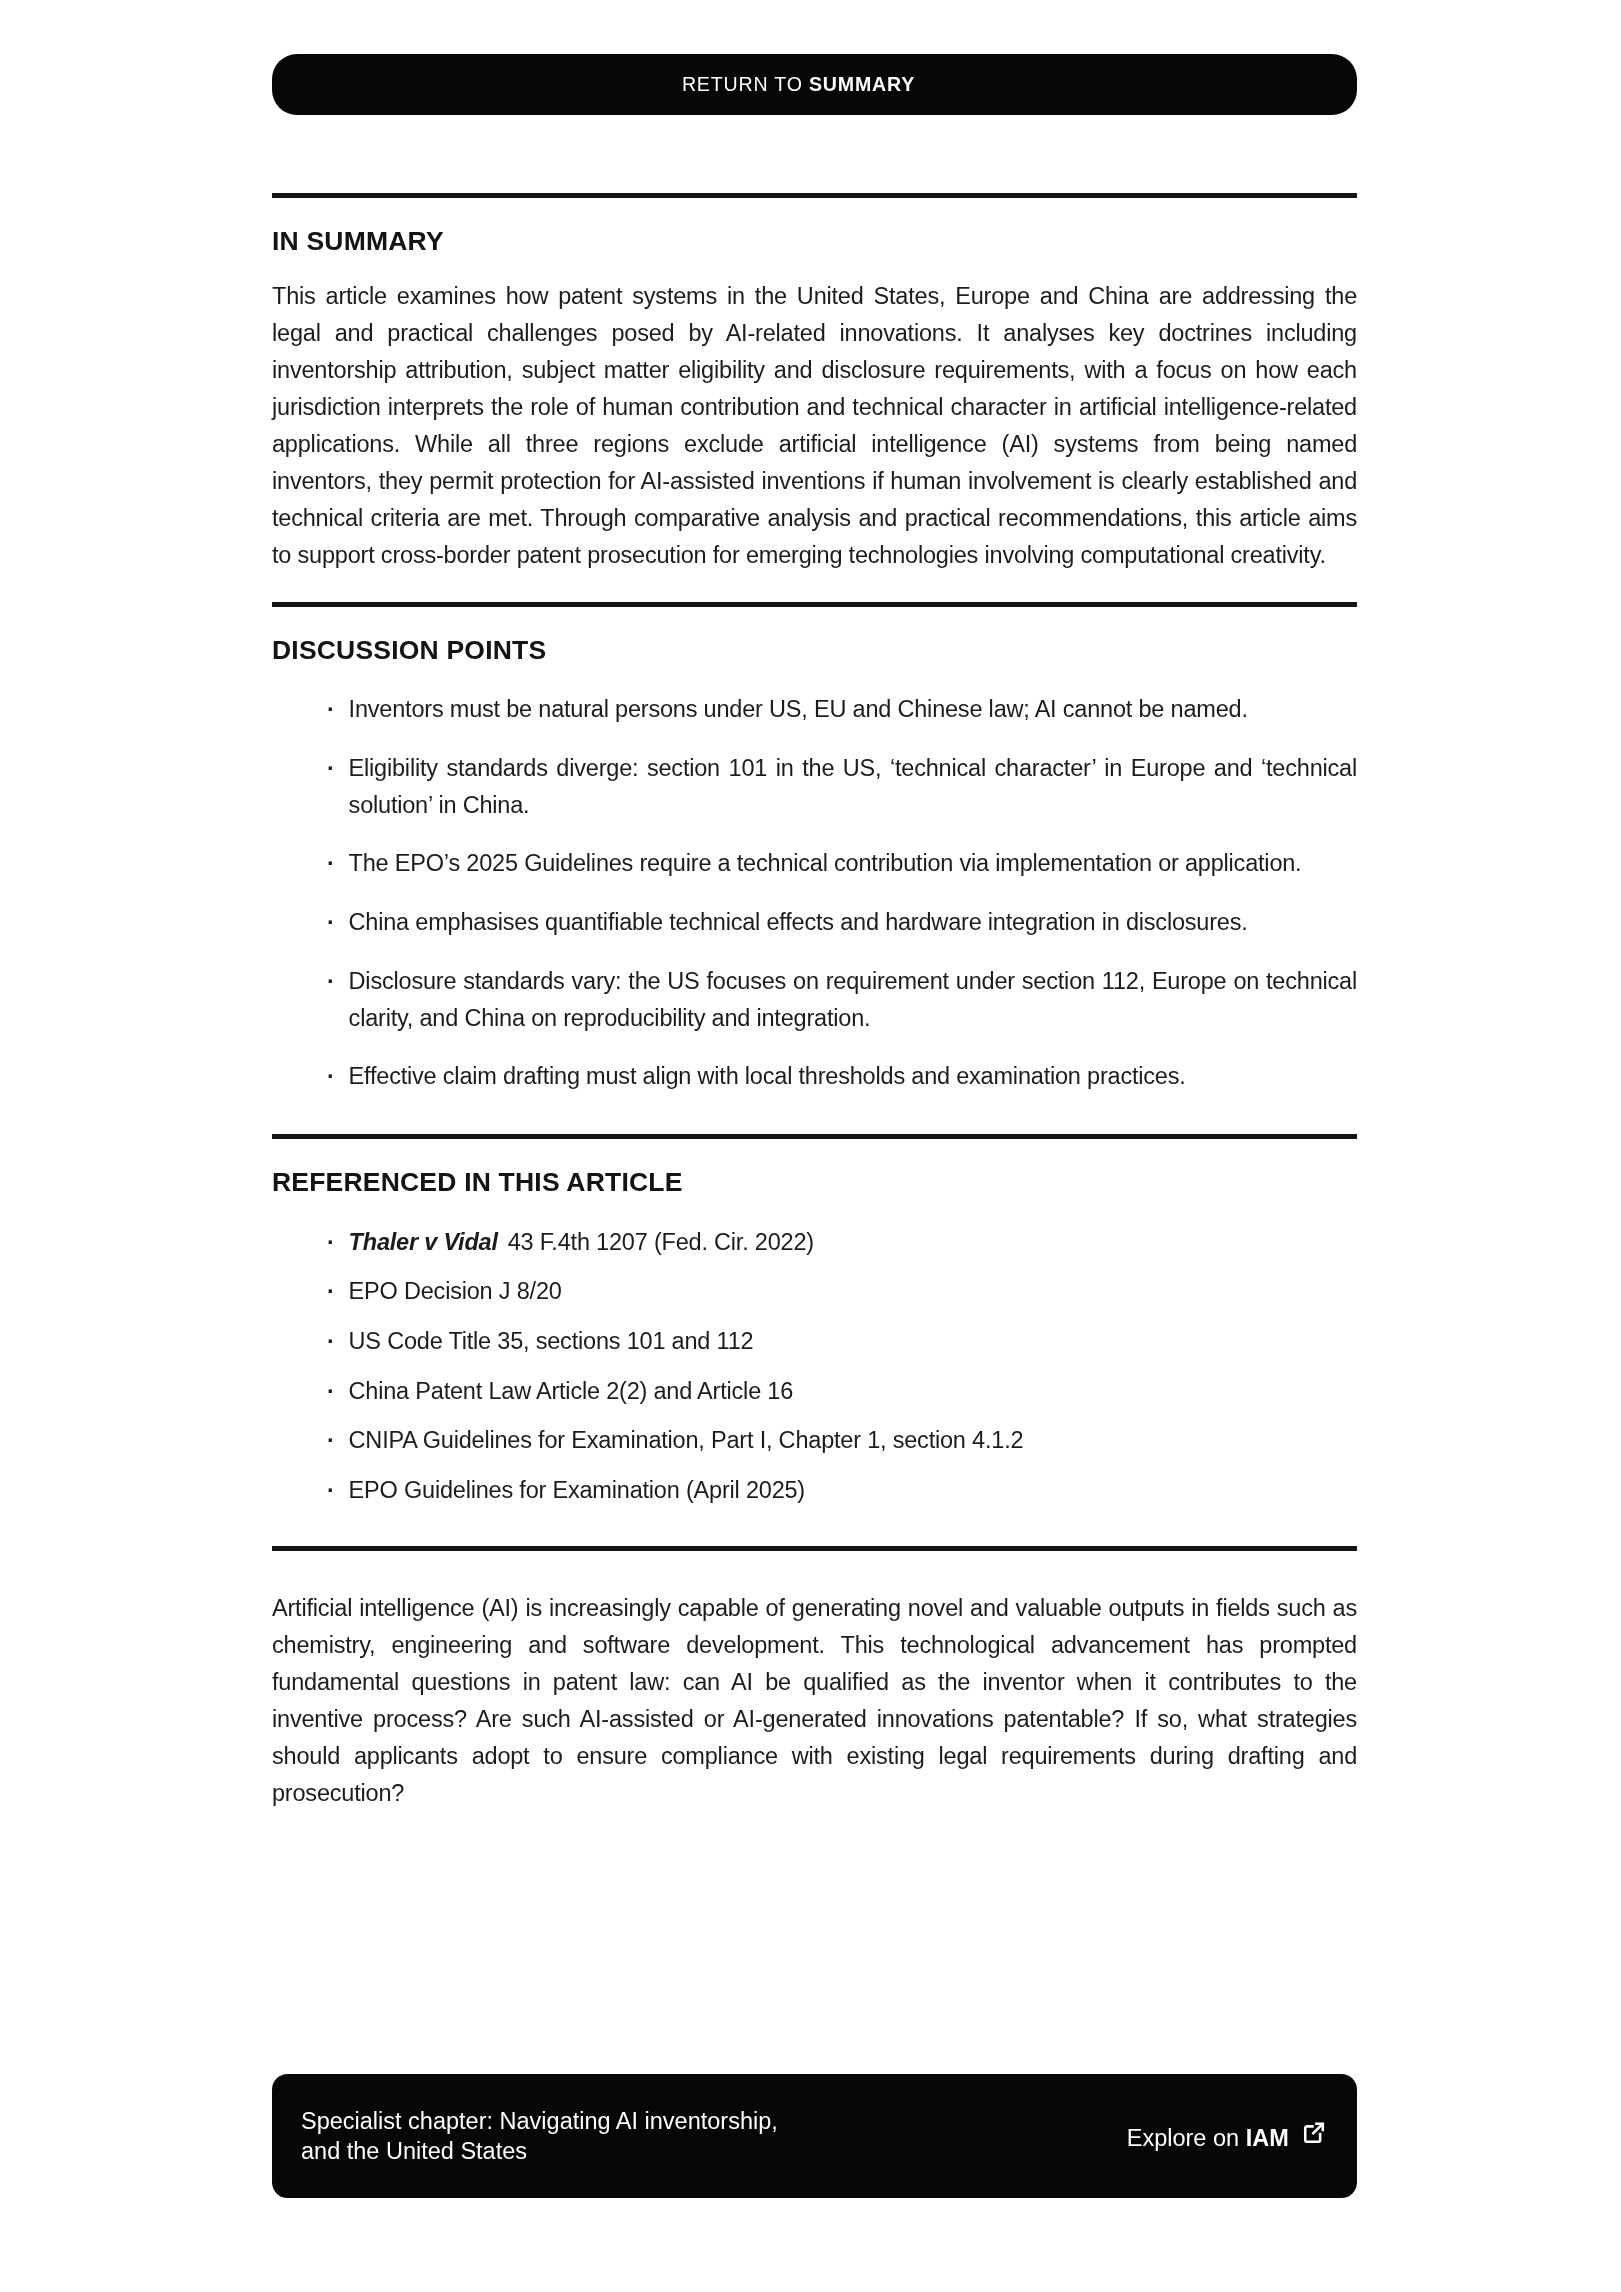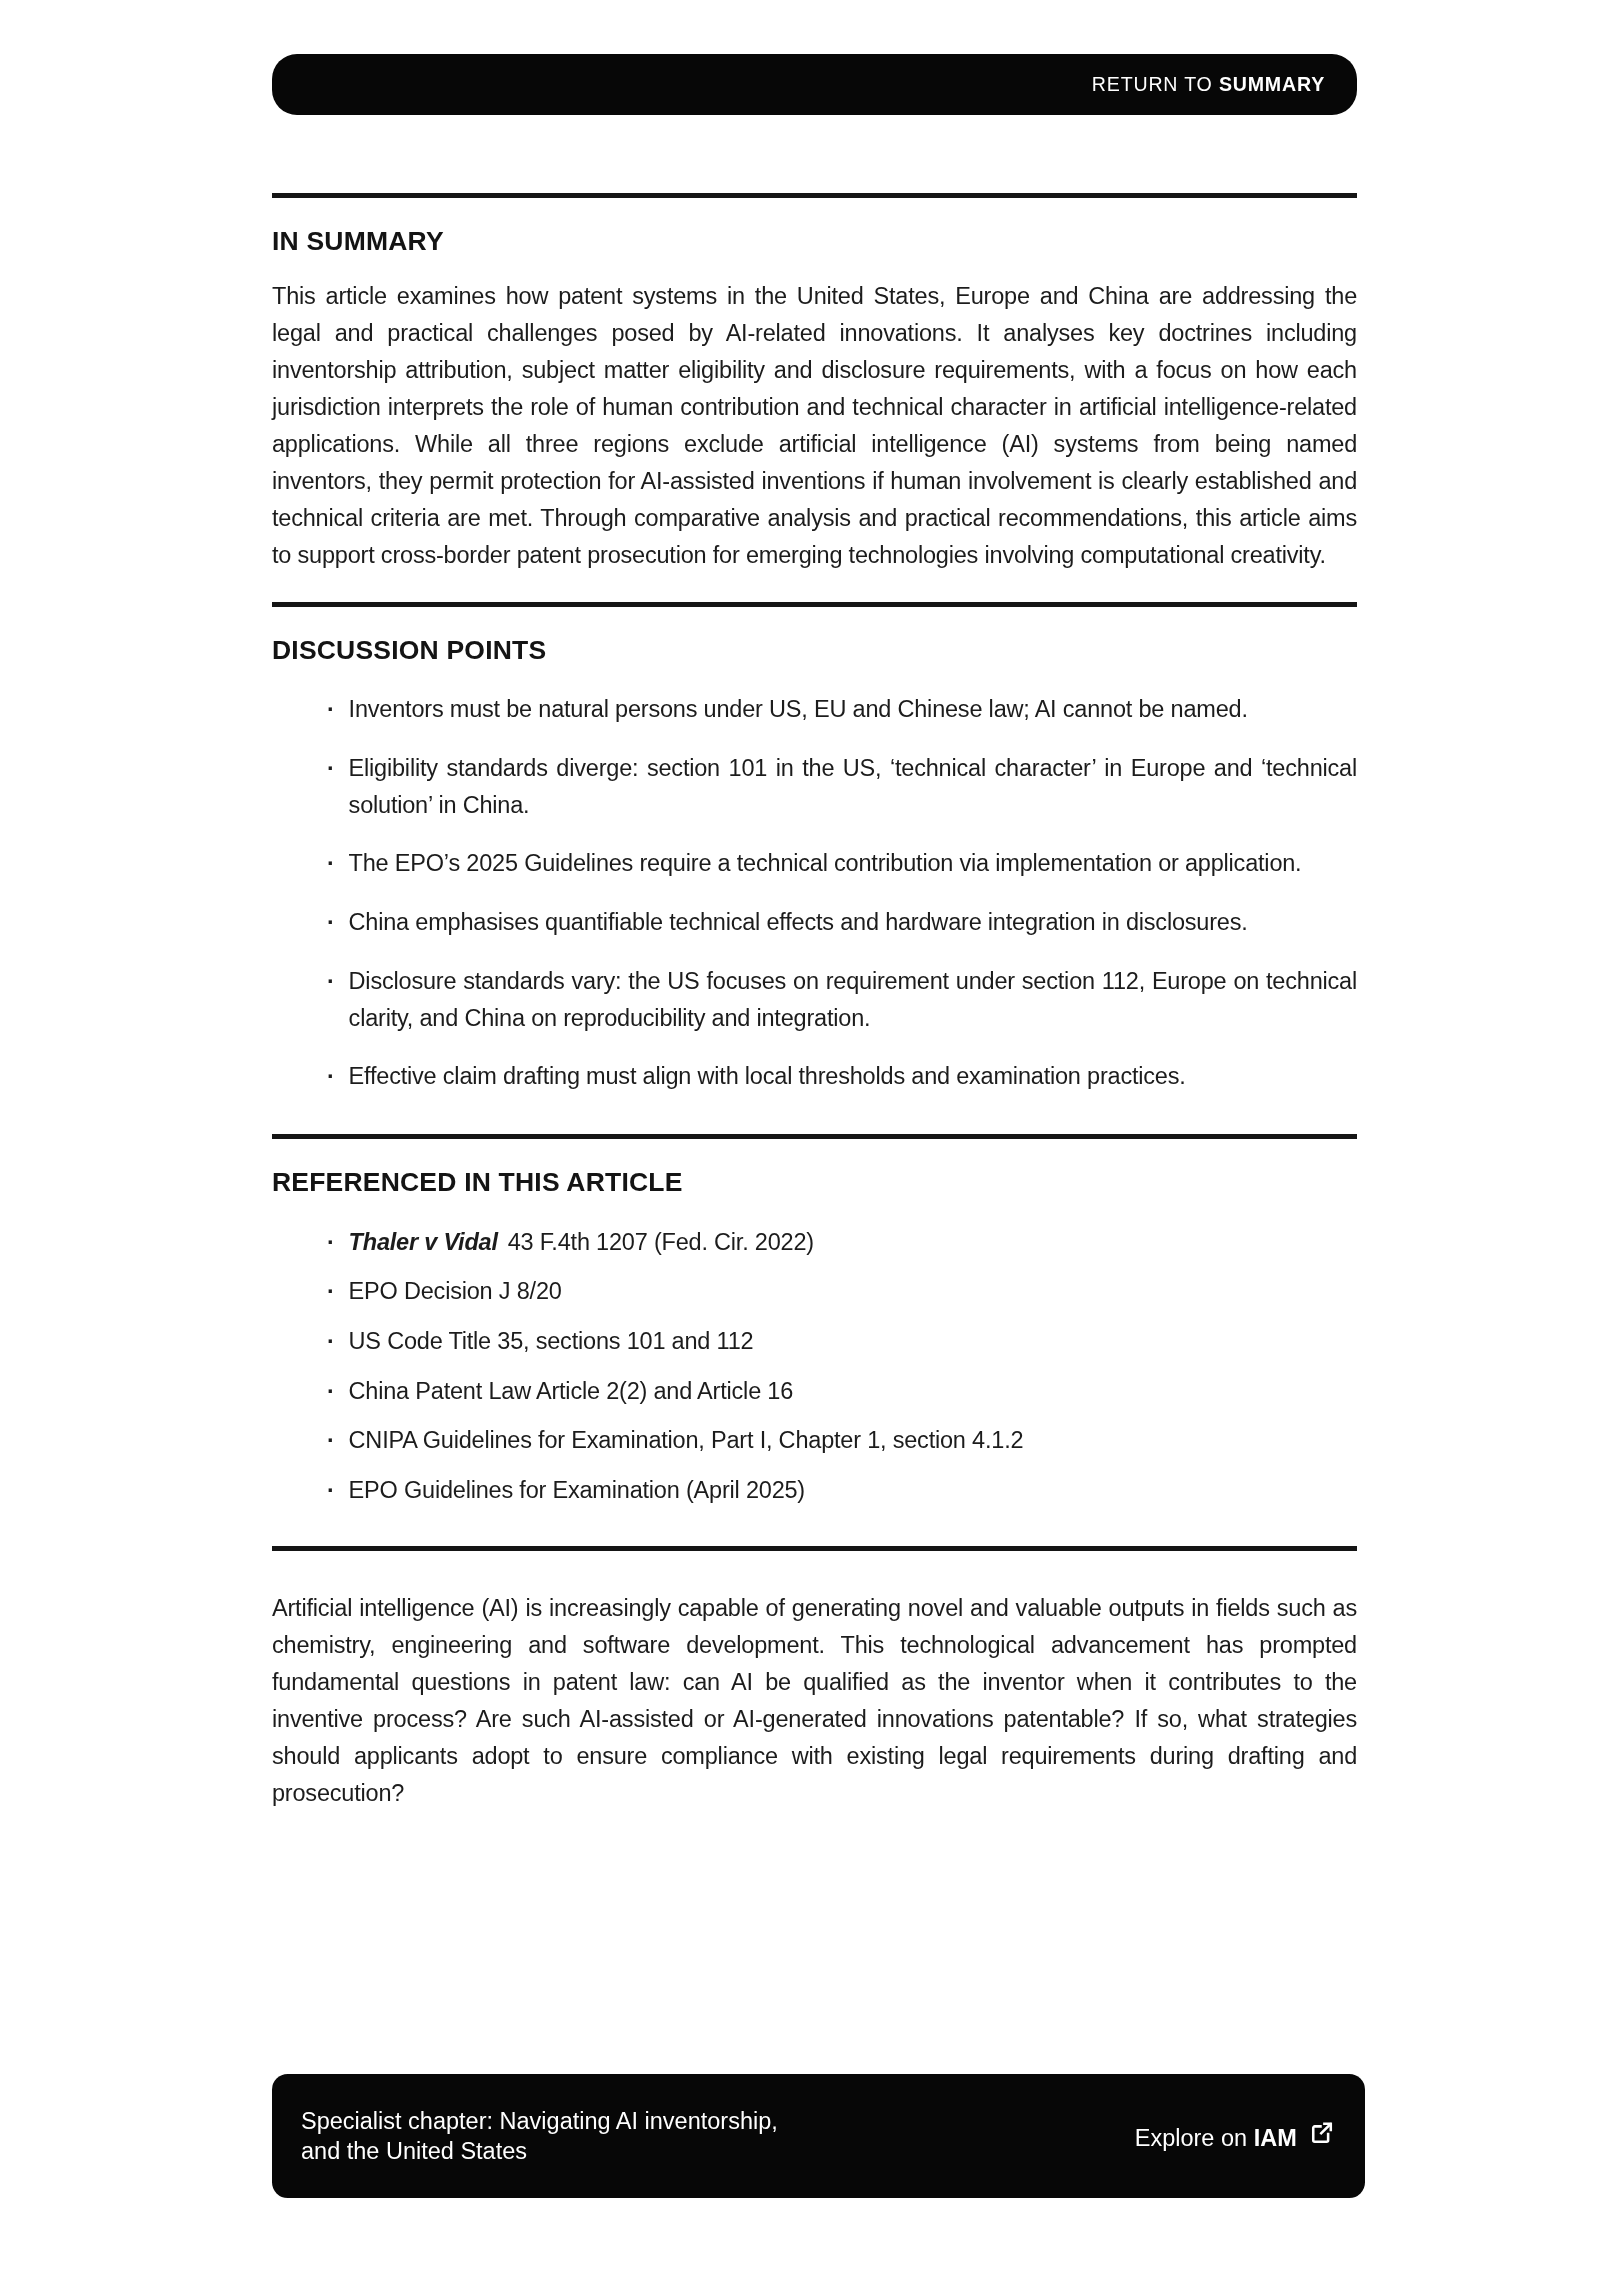--- a/index.html
+++ b/index.html
@@ -17,21 +17,21 @@
     color: #1b1b1b;
   }
 
   
   .top-bar {
     height: 61px;
     background: #070707;
     border-radius: 25px;
     display: flex;
     align-items: center;
-    justify-content: flex-end;
+    justify-content: center;
     padding-right: 32px;
   }
   .top-bar a {
     color: #ffffff;
     text-decoration: none;
     font-size: 19.6px;
     letter-spacing: 0.8px;
   }
   .top-bar a strong { font-weight: 700; }
 
@@ -80,21 +80,21 @@
   ul.refs li { margin-bottom: 12.7px; }
   .case { font-style: italic; font-weight: 700; }
   .case:not(:empty) { margin-right: 10px; }
 
   .intro { margin-top: 39px; }
 
   
   .footer-bar {
     position: absolute;
     left: 272px;
-    right: 256px;
+    right: 264px;
     bottom: 95px;
     height: 124px;
     background: #070707;
     border-radius: 15.7px;
     display: flex;
     align-items: center;
     justify-content: space-between;
     padding: 0 31px 0 29px;
     color: #ffffff;
   }

